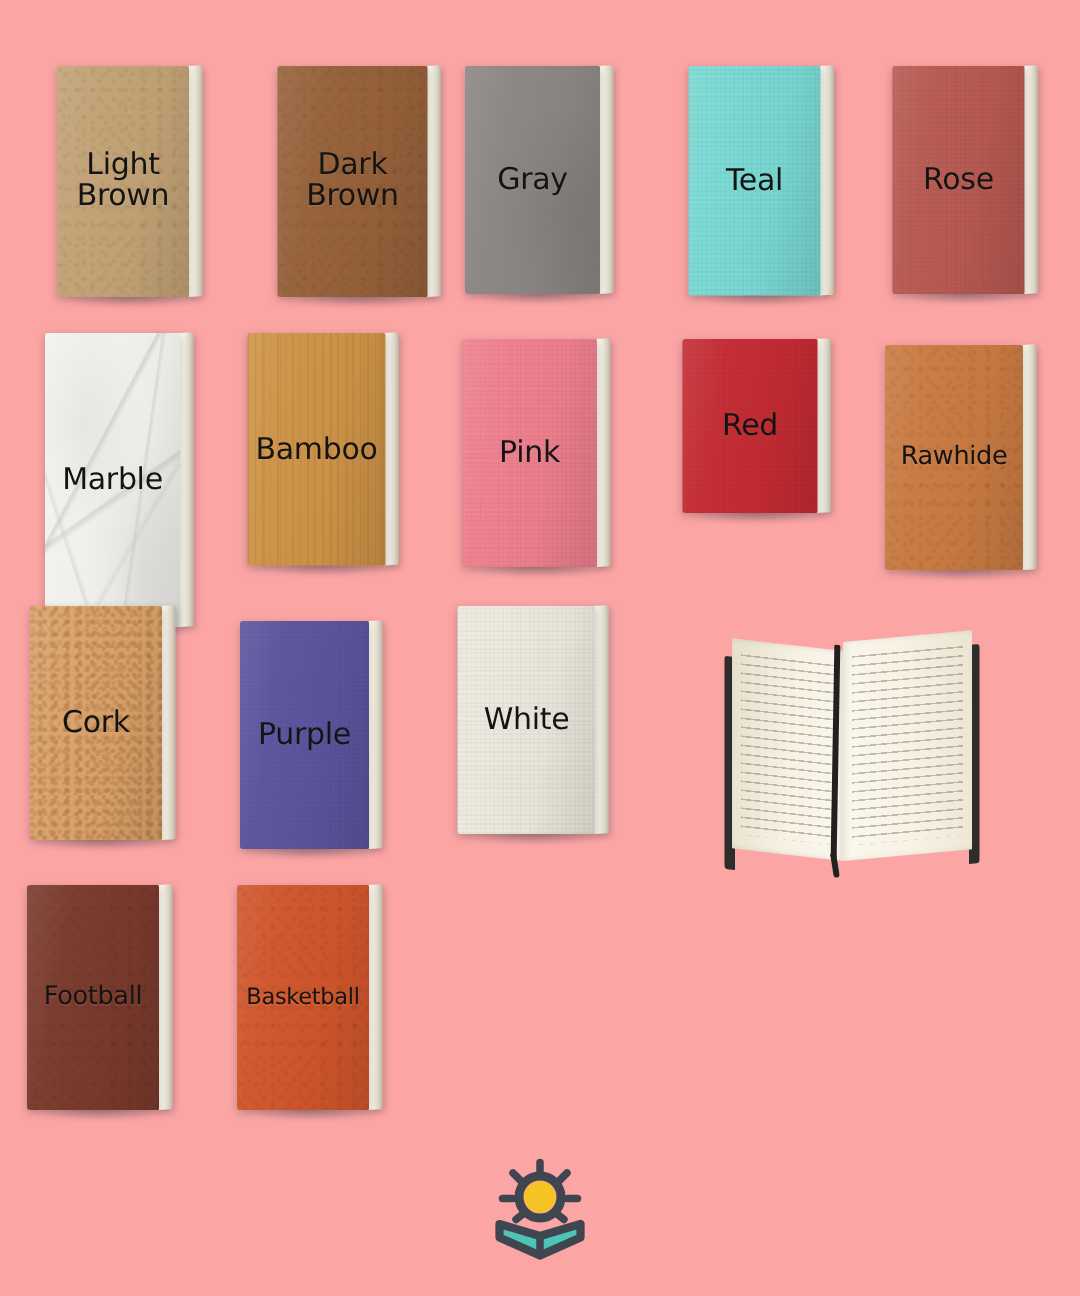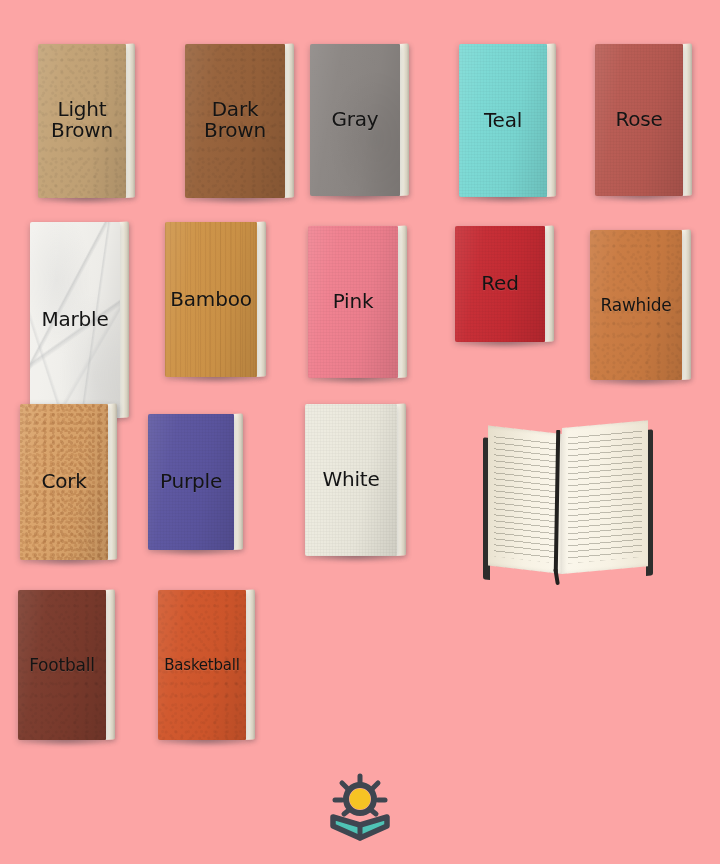--- a/index.html
+++ b/index.html
@@ -344,21 +344,21 @@
       </div>
       <div class="book" style="left: 20px; top: 404px; width: 88px; height: 156px;">
         <div class="gshadow"></div>
         <div class="pages"></div>
         <div class="cover" style="background: rgb(217, 163, 106);">
           <div class="tex tex-cork"></div>
           <div class="shade"></div>
         </div>
         <div class="label">Cork</div>
       </div>
-      <div class="book" style="left: 148px; top: 414px; width: 86px; height: 136px;">
+      <div class="book" style="left: 160px; top: 414px; width: 86px; height: 152px;">
         <div class="gshadow"></div>
         <div class="pages"></div>
         <div class="cover" style="background: rgb(91, 85, 160);">
           <div class="tex tex-cloth"></div>
           <div class="shade"></div>
         </div>
         <div class="label">Purple</div>
       </div>
       <div class="book" style="left: 305px; top: 404px; width: 92px; height: 152px;">
         <div class="gshadow"></div>

